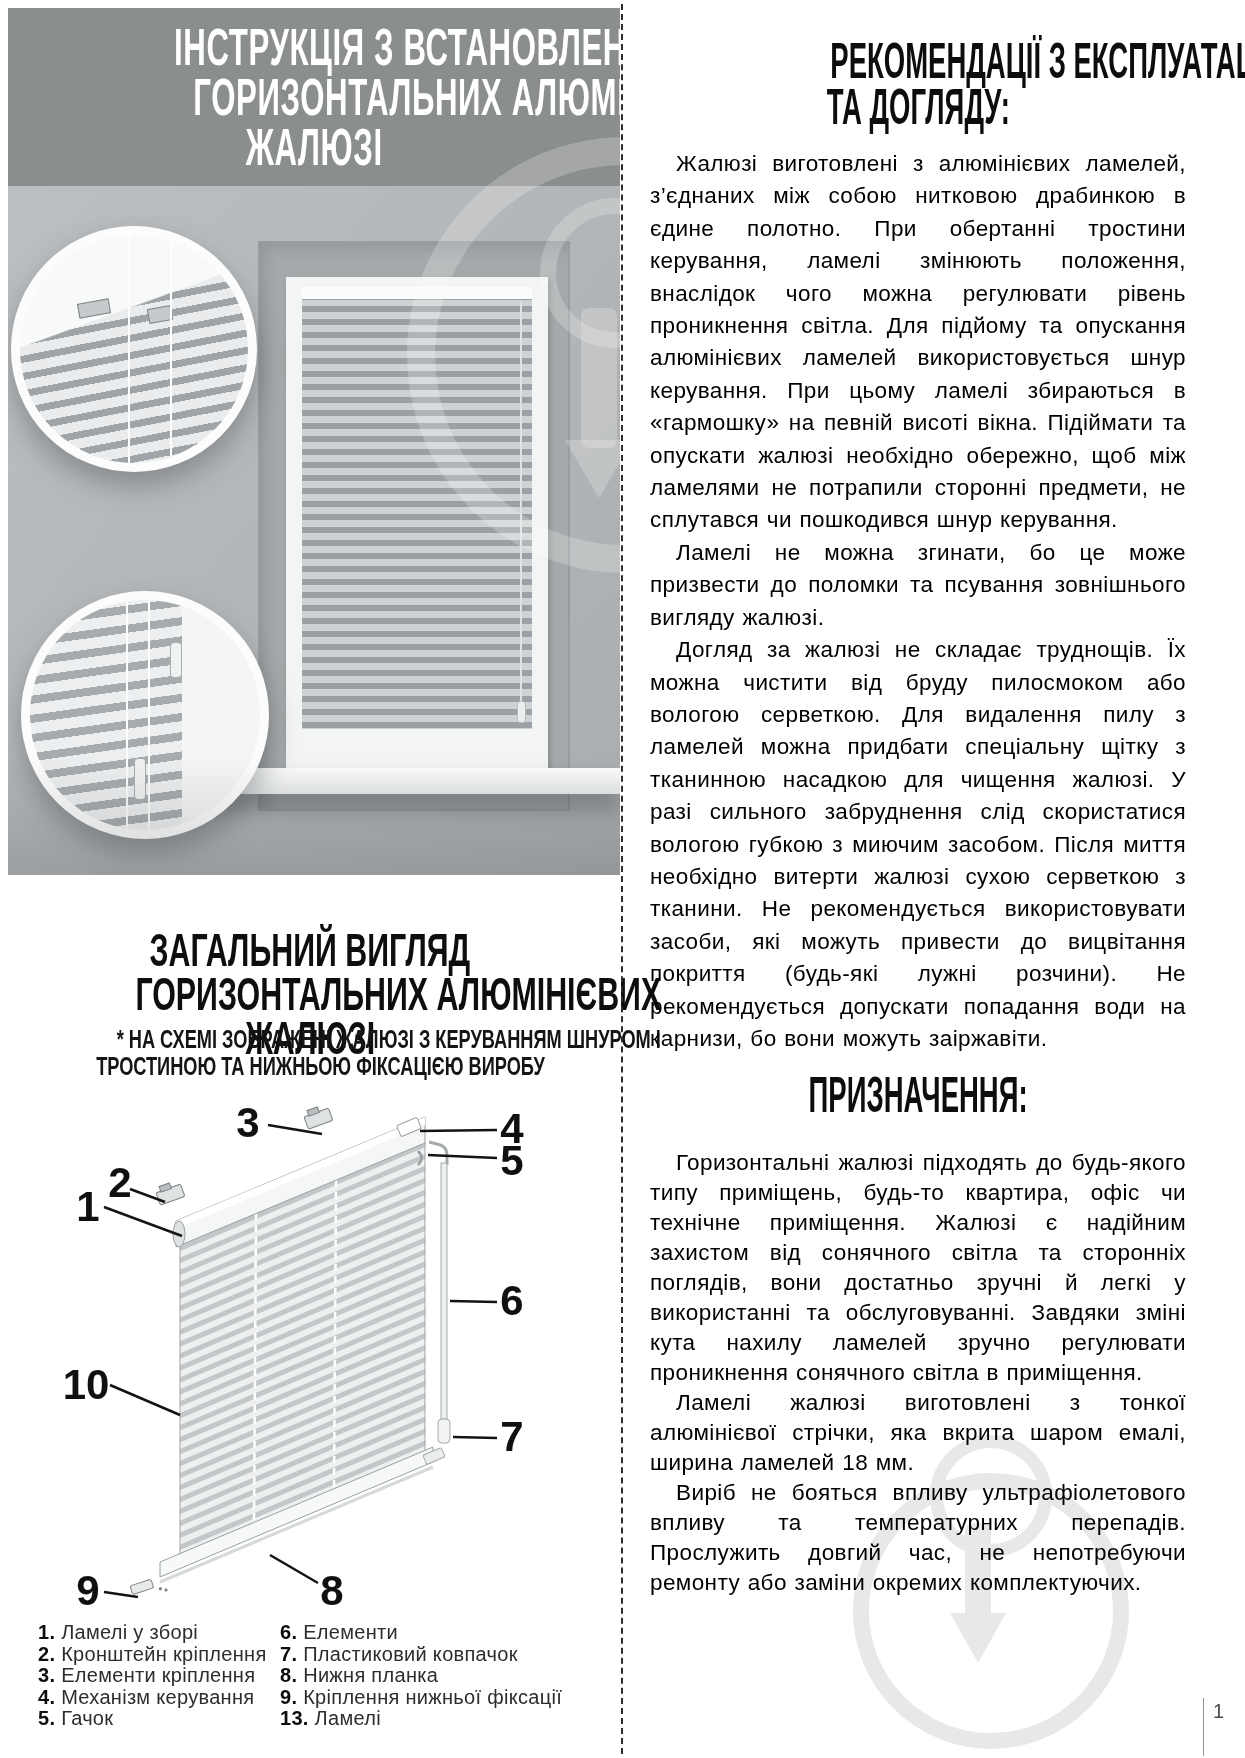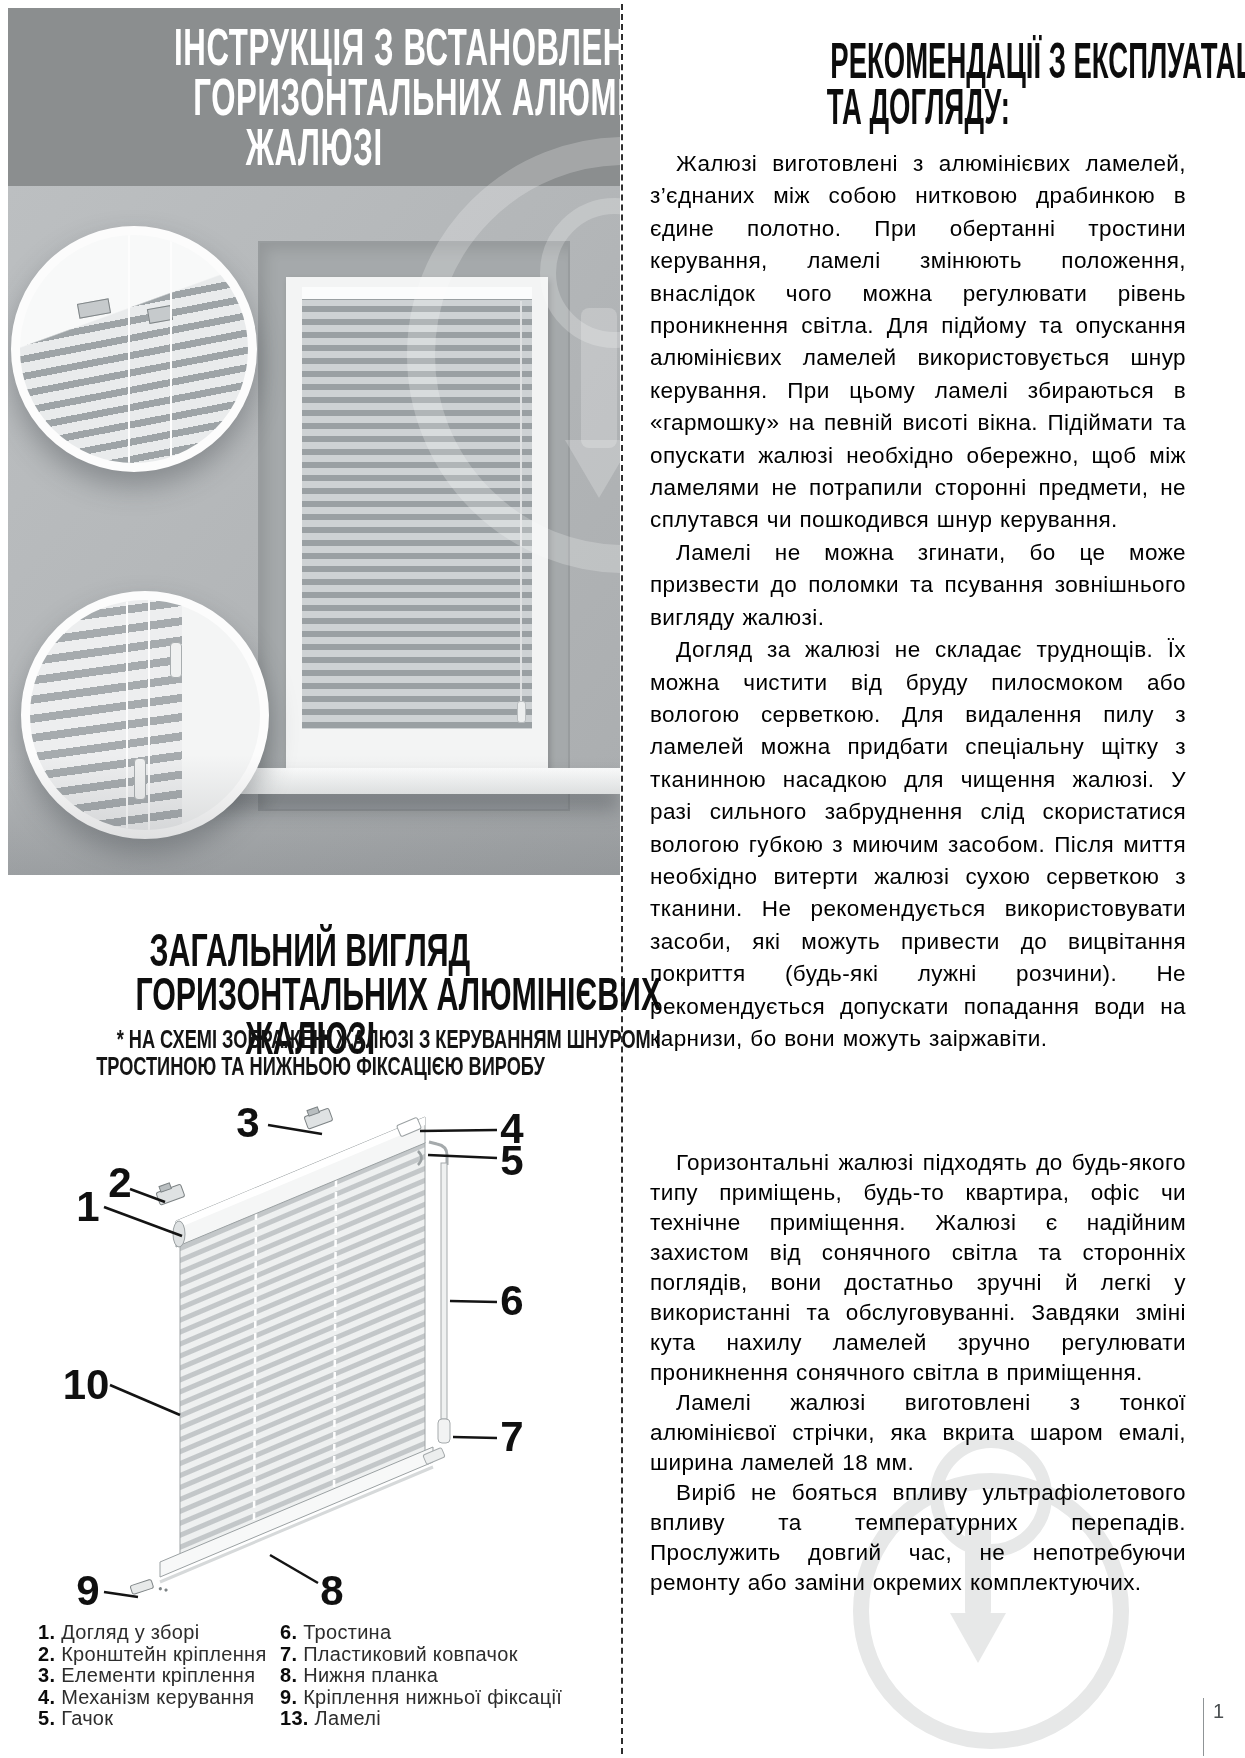--- a/index.html
+++ b/index.html
@@ -215,28 +215,28 @@
     <text x="88" y="136" text-anchor="middle">1</text>
     <text x="512" y="230" text-anchor="middle">6</text>
     <text x="86" y="314" text-anchor="middle">10</text>
     <text x="512" y="366" text-anchor="middle">7</text>
     <text x="88" y="520" text-anchor="middle">9</text>
     <text x="332" y="520" text-anchor="middle">8</text>
   </svg>
 
   <div class="legend">
     <div class="col c1">
-      <div class="row"><b>1.</b> <span>Догляд у зборі</span></div>
+      <div class="row"><b>1.</b> <span>Ламелі у зборі</span></div>
       <div class="row"><b>2.</b> <span>Кронштейн кріплення</span></div>
       <div class="row"><b>3.</b> <span>Елементи кріплення</span></div>
       <div class="row"><b>4.</b> <span>Механізм керування</span></div>
       <div class="row"><b>5.</b> <span>Гачок</span></div>
     </div>
     <div class="col c2">
-      <div class="row"><b>6.</b> <span>Тростина</span></div>
+      <div class="row"><b>6.</b> <span>Елементи</span></div>
       <div class="row"><b>7.</b> <span>Пластиковий ковпачок</span></div>
       <div class="row"><b>8.</b> <span>Нижня планка</span></div>
       <div class="row"><b>9.</b> <span>Кріплення нижньої фіксації</span></div>
       <div class="row"><b>13.</b> <span>Ламелі</span></div>
     </div>
   </div>
 
   <div class="divider"></div>
 
   <div class="wm wm2">
@@ -250,20 +250,23 @@
     <div class="rtitle rt1">
       <span class="ln"><span class="condZ">РЕКОМЕНДАЦІЇ З ЕКСПЛУАТАЦІЇ</span></span>
       <span class="ln"><span class="condZ">ТА ДОГЛЯДУ:</span></span>
     </div>
     <div class="rbody rb1">
       <p>Жалюзі виготовлені з алюмінієвих ламелей, з’єднаних між собою нитковою драбинкою в єдине полотно. При обертанні тростини керування, ламелі змінюють положення, внаслідок чого можна регулювати рівень проникнення світла. Для підйому та опускання алюмінієвих ламелей використовується шнур керування. При цьому ламелі збираються в «гармошку» на певній висоті вікна. Підіймати та опускати жалюзі необхідно обережно, щоб між ламелями не потрапили сторонні предмети, не сплутався чи пошкодився шнур керування.</p>
       <p>Ламелі не можна згинати, бо це може призвести до поломки та псування зовнішнього вигляду жалюзі.</p>
       <p>Догляд за жалюзі не складає труднощів. Їх можна чистити від бруду пилосмоком або вологою серветкою. Для видалення пилу з ламелей можна придбати спеціальну щітку з тканинною насадкою для чищення жалюзі. У разі сильного забруднення слід скористатися вологою губкою з миючим засобом. Після миття необхідно витерти жалюзі сухою серветкою з тканини. Не рекомендується використовувати засоби, які можуть привести до вицвітання покриття (будь-які лужні розчини). Не рекомендується допускати попадання води на карнизи, бо вони можуть заіржавіти.</p>
     </div>
 
+    <div class="rtitle rt2">
+      <span class="ln"><span class="condZ">ПРИЗНАЧЕННЯ:</span></span>
+    </div>
     <div class="rbody rb2">
       <p>Горизонтальні жалюзі підходять до будь-якого типу приміщень, будь-то квартира, офіс чи технічне приміщення. Жалюзі є надійним захистом від сонячного світла та сторонніх поглядів, вони достатньо зручні й легкі у використанні та обслуговуванні. Завдяки зміні кута нахилу ламелей зручно регулювати проникнення сонячного світла в приміщення.</p>
       <p>Ламелі жалюзі виготовлені з тонкої алюмінієвої стрічки, яка вкрита шаром емалі, ширина ламелей 18 мм.</p>
       <p>Виріб не бояться впливу ультрафіолетового впливу та температурних перепадів. Прослужить довгий час, не непотребуючи ремонту або заміни окремих комплектуючих.</p>
     </div>
   </div>
 
   <div class="pageno-line"></div>
   <div class="pageno">1</div>
 

